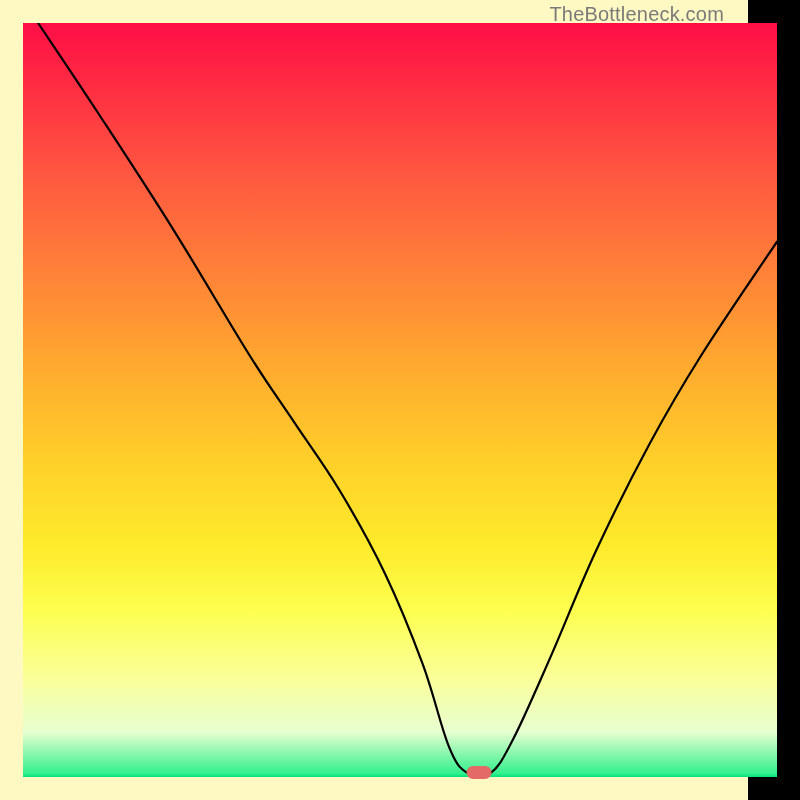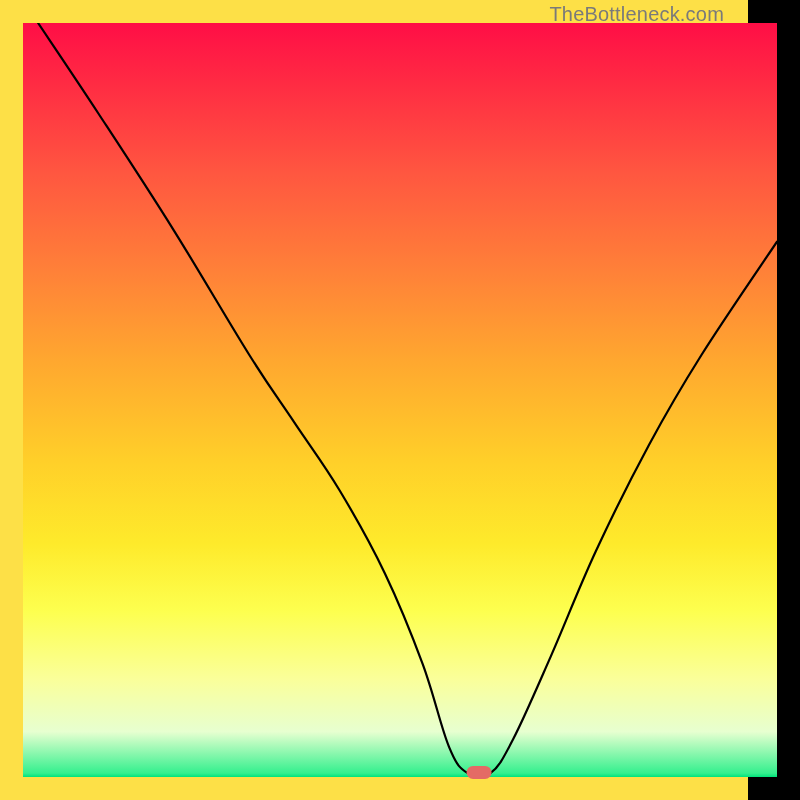--- a/index.html
+++ b/index.html
@@ -8,21 +8,21 @@
     width: 800px;
     height: 800px;
     background: #000;
     overflow: hidden;
     font-family: Arial, Helvetica, sans-serif;
   }
   .wrap {
     position: relative;
     width: 748px;
     height: 800px;
-    background: #fde047;
+    background: #fef9c3;
   }
   .plot {
     position: absolute;
     left: 23px;
     top: 23px;
     width: 754px;
     height: 754px;
     background: linear-gradient(
       to bottom,
       #ff0e46 0%,

